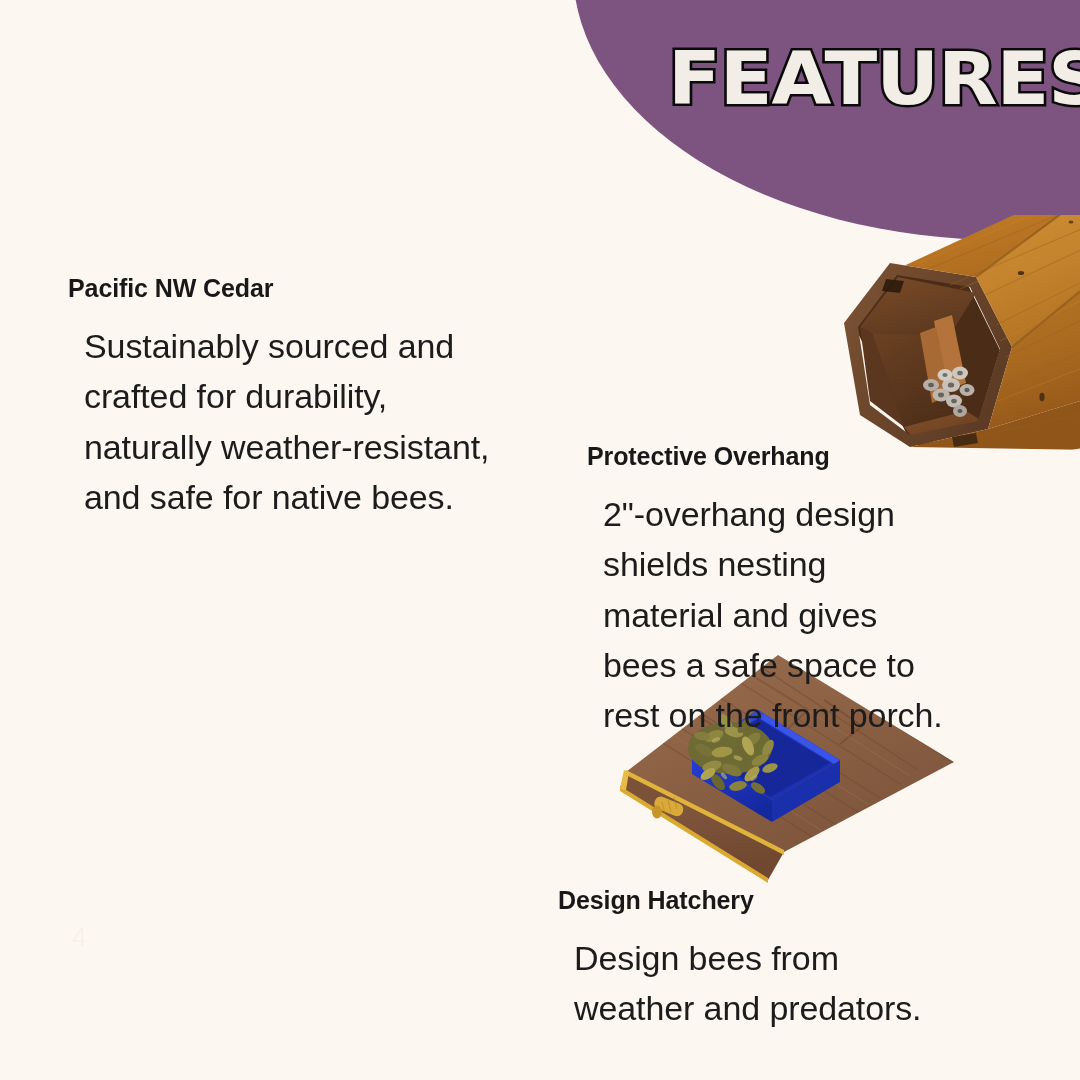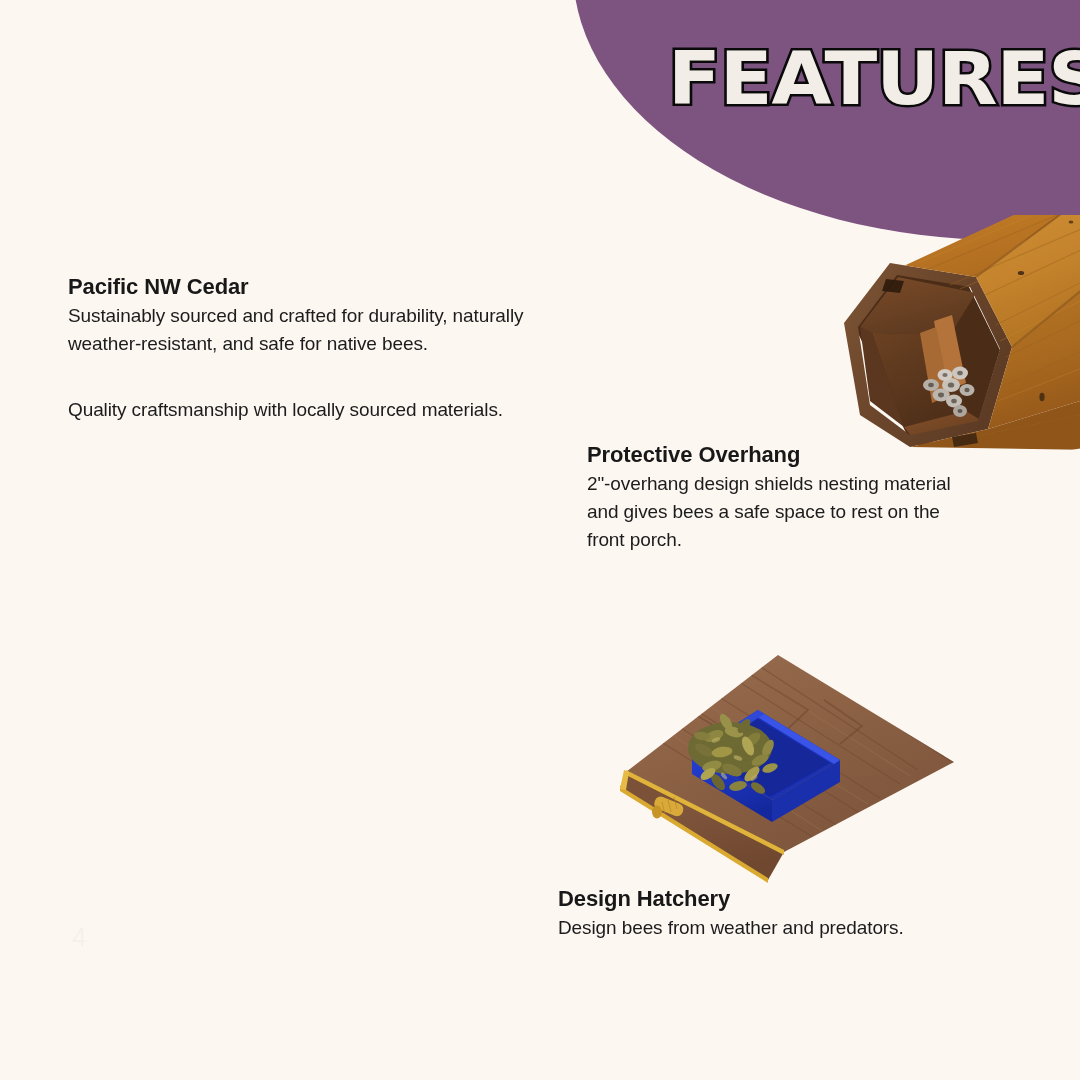--- a/index.html
+++ b/index.html
@@ -64,33 +64,33 @@
     left: 558px;
     top: 884px;
     width: 420px;
     z-index: 4;
   }
 
   .feature-block { margin-bottom: 38px; }
   .feature-block:last-child { margin-bottom: 0; }
 
   .feature-title {
-    font-size: 22px;
+    font-size: 25px;
     font-weight: 700;
     color: #181818;
     line-height: 1.32;
     margin: 0 0 1px 0;
     letter-spacing: -0.1px;
   }
   .feature-body {
-    font-size: 19px;
+    font-size: 34px;
     font-weight: 400;
     color: #1C1C1C;
     line-height: 1.48;
-    margin: 0;
+    margin: 16px;
     letter-spacing: -0.1px;
   }
 
   .watermark-glyph {
     position: absolute;
     left: 72px;
     top: 922px;
     font-size: 26px;
     color: #F7F0EA;
     z-index: 2;
@@ -354,21 +354,20 @@
 <div class="col-left">
 
   <div class="feature-block">
     <p class="feature-title">Pacific NW Cedar</p>
     <p class="feature-body">Sustainably sourced and crafted for durability, naturally weather-resistant, and safe for native bees.</p>
   </div>
 
 
 
   <div class="feature-block">
-    <p class="feature-body">Quality craftsmanship with locally sourced materials.</p>
   </div>
 
 </div>
 
 <div class="watermark-glyph">4</div>
 
 <div class="col-right-top">
   <p class="feature-title">Protective Overhang</p>
   <p class="feature-body">2"-overhang design shields nesting material and gives bees a safe space to rest on the front porch.</p>
 </div>

